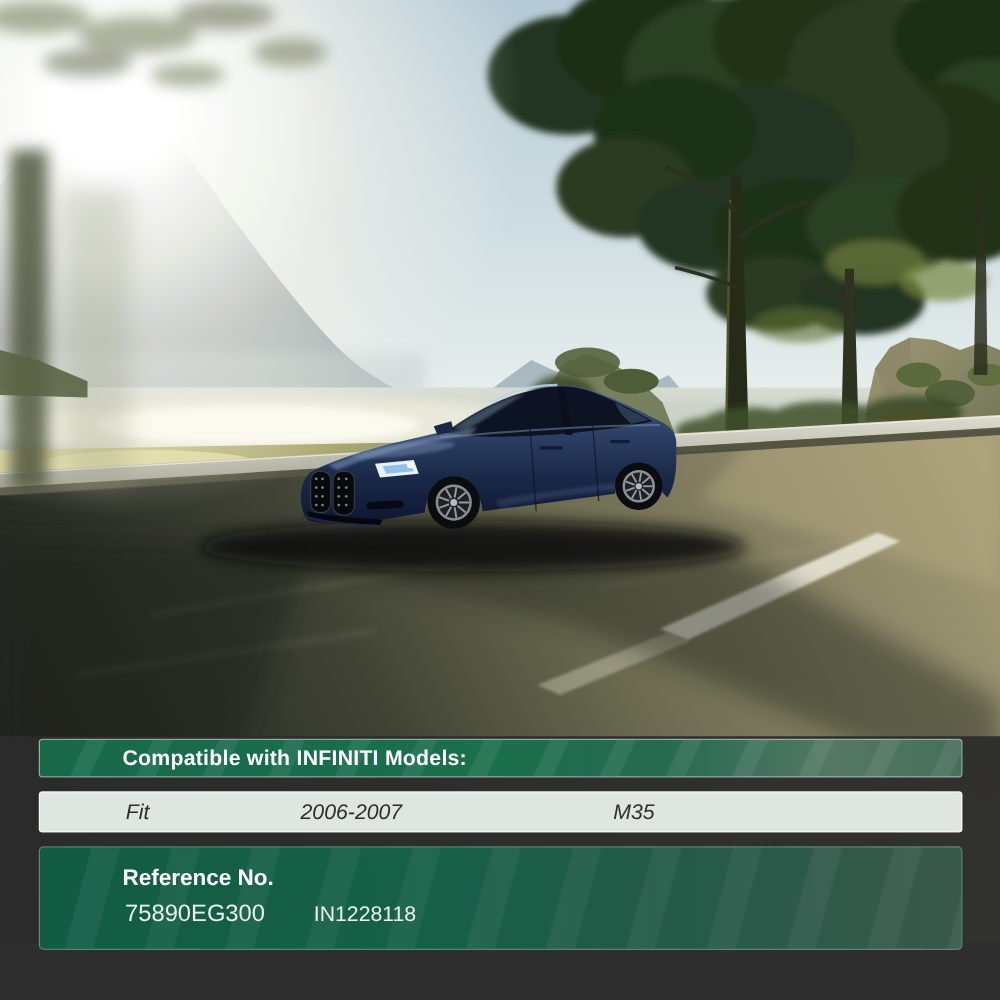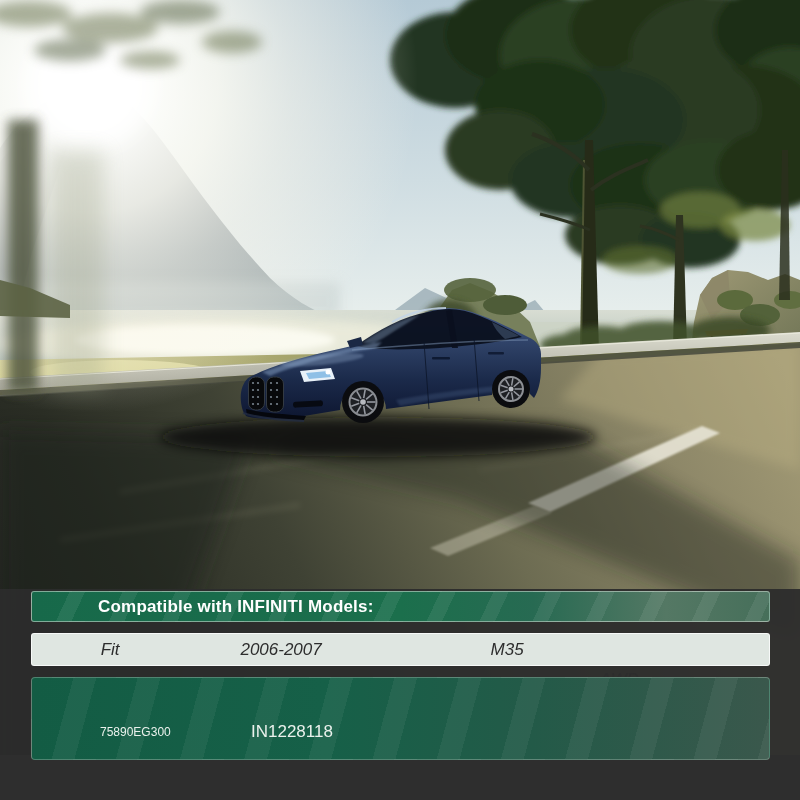--- a/index.html
+++ b/index.html
@@ -33,21 +33,21 @@
   .cell-4{left:79.7%;margin-top:30px;}
   .ref-panel{
     top:677px;height:83px;border-radius:4px;
     background:
       repeating-linear-gradient(105deg, rgba(255,255,255,0) 0 40px, rgba(255,255,255,.05) 40px 62px),
       linear-gradient(90deg,#135c44 0%,#166048 40%,#235a48 68%,#3a584c 100%);
     border:1px solid rgba(190,205,195,.35);
     color:#ffffff;
   }
   .ref-title{position:absolute;left:66px;top:13px;font-weight:bold;font-size:18px;line-height:22px;}
-  .ref-num-1{position:absolute;left:68px;top:44px;font-size:12px;line-height:20px;color:#eaf1ec;}
+  .ref-num-1{position:absolute;left:68px;top:44px;font-size:19px;line-height:20px;color:#eaf1ec;}
   .ref-num-2{position:absolute;left:219px;top:44px;font-size:17px;line-height:20px;color:#eaf1ec;}
 </style>
 </head>
 <body>
 
 <div class="stage">
 
   <svg viewBox="0 0 800 800" aria-hidden="true">
     <defs>
       <linearGradient id="g_sky" x1="0" y1="0" x2="0" y2="1">
@@ -346,18 +346,19 @@
     </div>
 
     <div class="info-bar fit-row">
       <span class="cell-1">Fit</span>
       <span class="cell-2">2006-2007</span>
       <span class="cell-3">M35</span>
       <span class="cell-4">AWD</span>
     </div>
 
     <div class="info-bar ref-panel">
+      <div class="ref-title">Reference No.</div>
       <div class="ref-num-1">75890EG300</div>
       <div class="ref-num-2">IN1228118</div>
     </div>
 
   </div>
 </div>
 
 </body></html>

